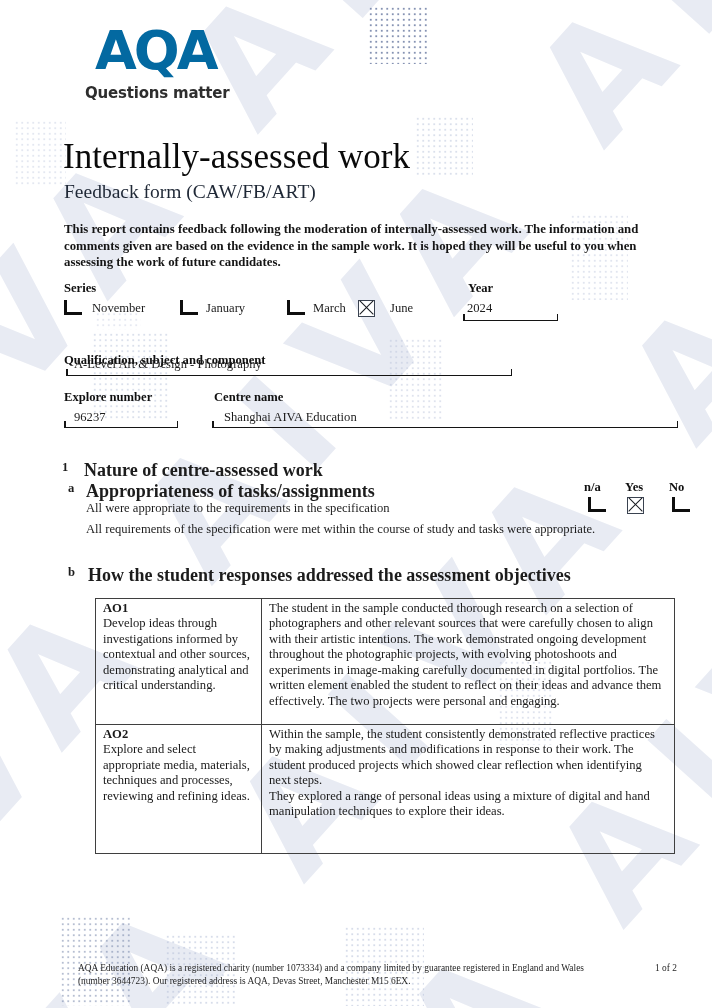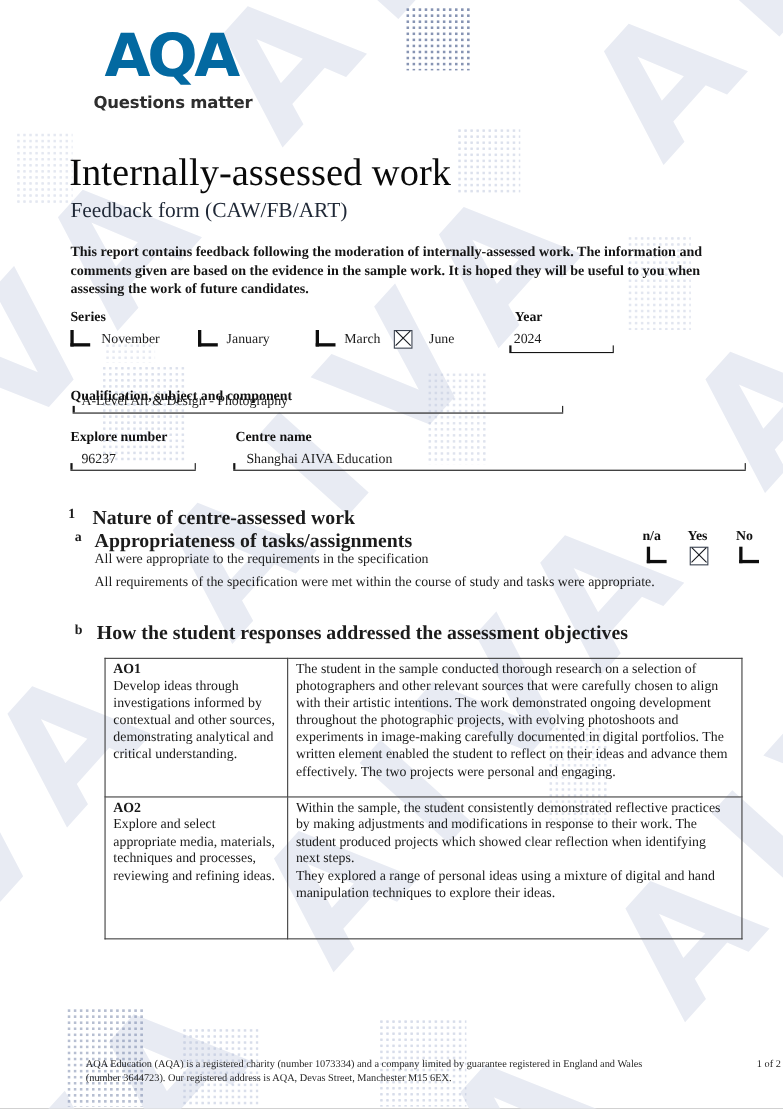--- a/index.html
+++ b/index.html
@@ -169,15 +169,15 @@
           <div class="ao-code">AO2</div>
           <div>Explore and select appropriate media, materials, techniques and processes, reviewing and refining ideas.</div>
         </td>
         <td class="t-right">Within the sample, the student consistently demonstrated reflective practices by making adjustments and modifications in response to their work. The student produced projects which showed clear reflection when identifying next steps.
 They explored a range of personal ideas using a mixture of digital and hand manipulation techniques to explore their ideas.</td>
       </tr>
     </tbody>
   </table>
 
   <div class="abs footer-text" style="left:64px;top:962px;">AQA Education (AQA) is a registered charity (number 1073334) and a company limited by guarantee registered in England and Wales (number 3644723). Our registered address is AQA, Devas Street, Manchester M15 6EX.</div>
-  <div class="abs page-num" style="left:655px;top:963px;margin-left:33px;">1 of 2</div>
+  <div class="abs page-num" style="left:655px;top:963px;">1 of 2</div>
 
 </div>
 
 </body></html>

